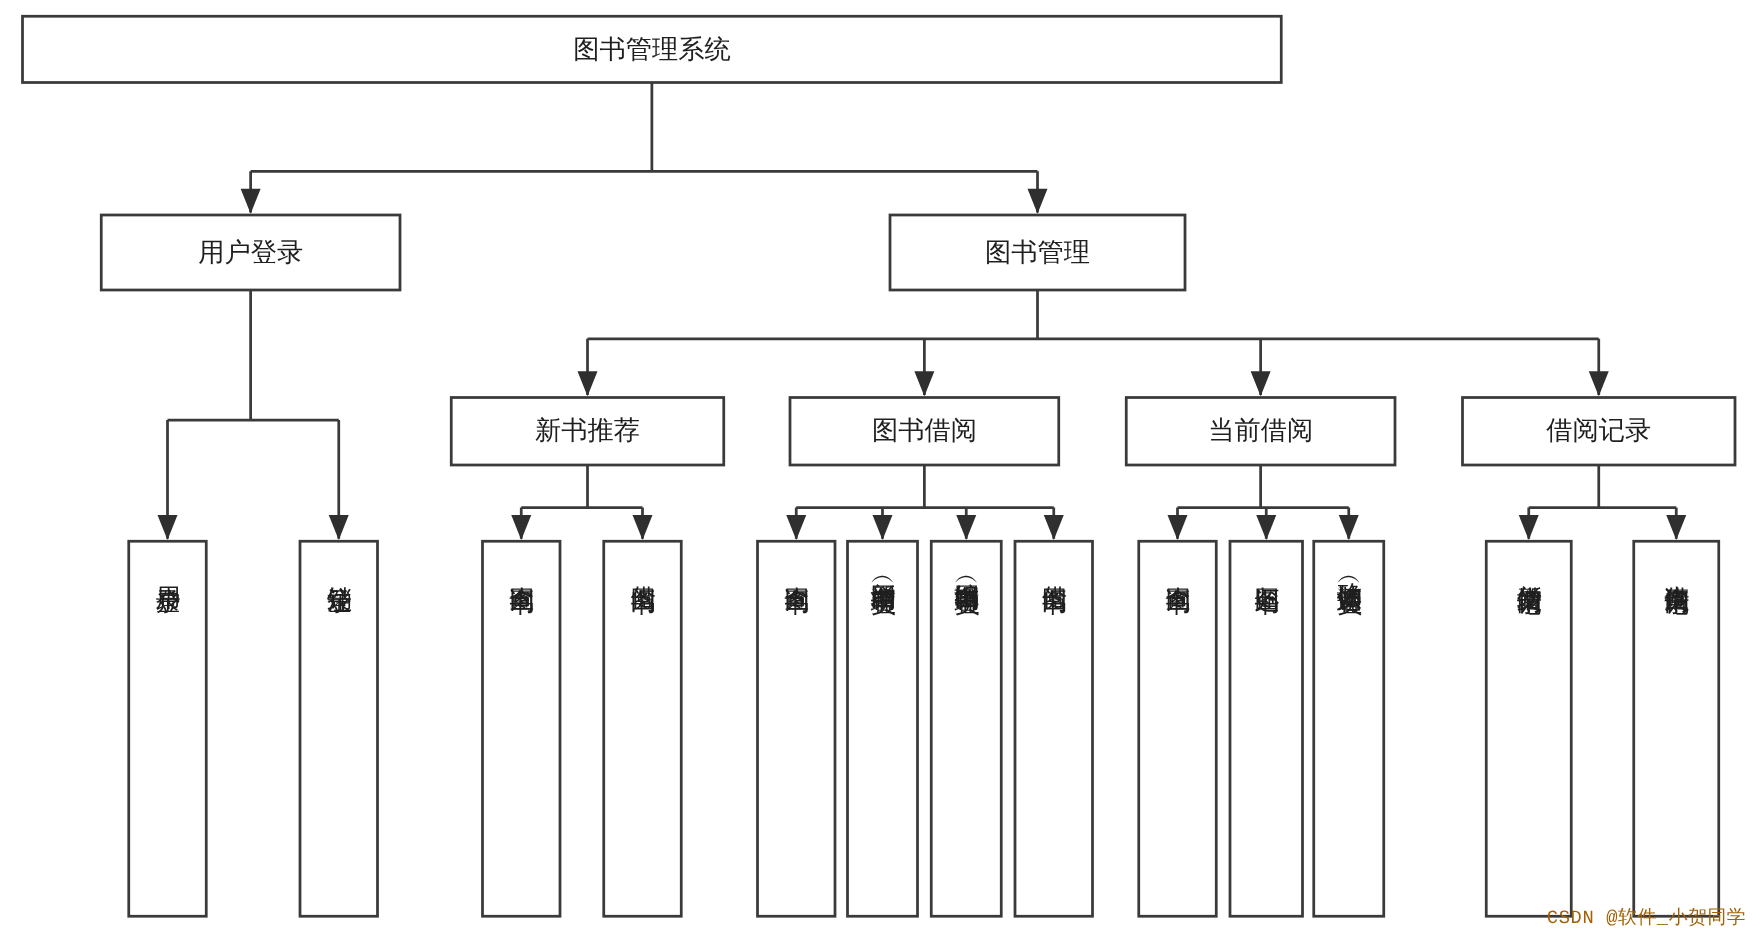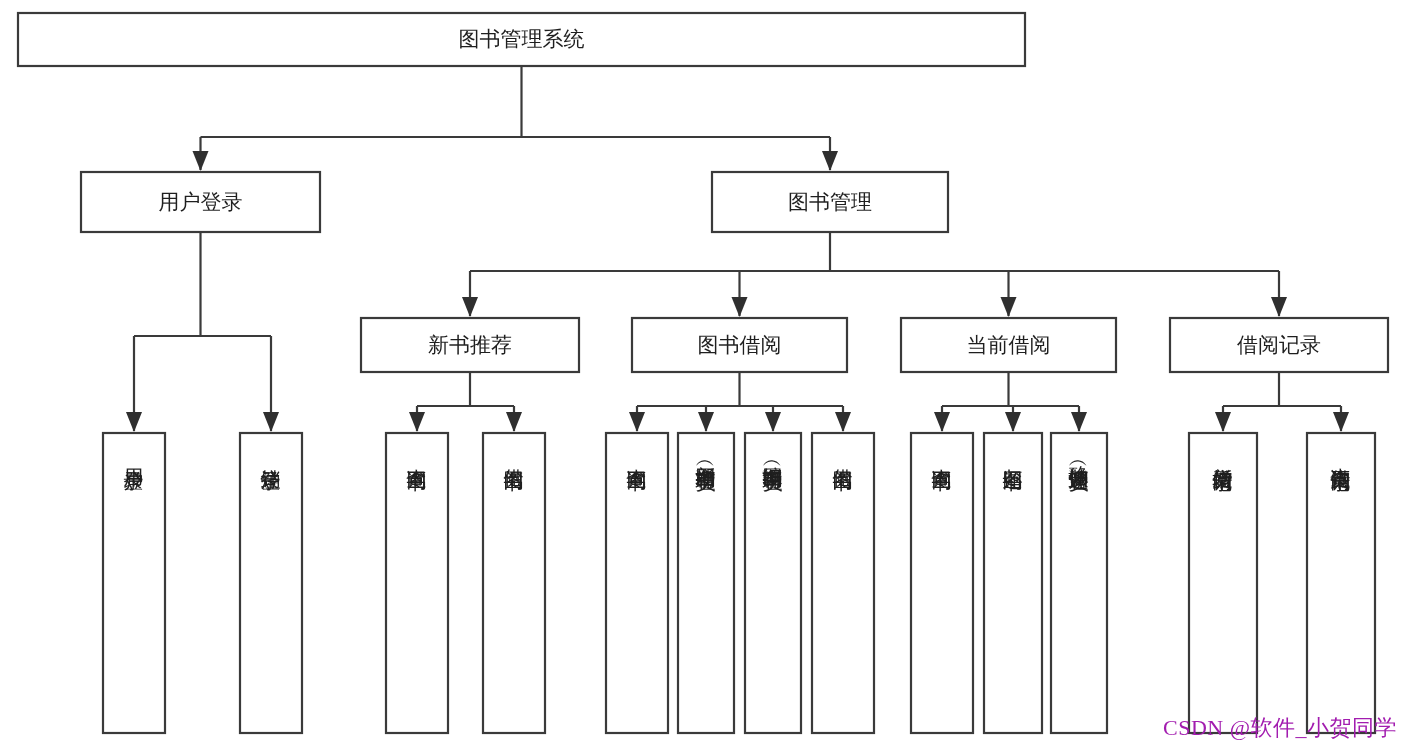--- a/index.html
+++ b/index.html
@@ -53,23 +53,23 @@
     font-size: 20px;
     writing-mode: vertical-rl;
     text-orientation: upright;
     letter-spacing: 1px;
     dominant-baseline: auto;
   }
   .watermark-text {
     position: absolute;
     right: 8px;
     bottom: 4px;
-    font-family: Liberation Serif, serif;
-    font-size: 22px;
-    color: #a21caf;
+    font-family: Liberation Mono, monospace;
+    font-size: 15px;
+    color: #a16207;
     letter-spacing: 0.5px;
     pointer-events: none;
     user-select: none;
   }
 </style>
 </head>
 <body>
 
 <div id="diagram-root">
 

